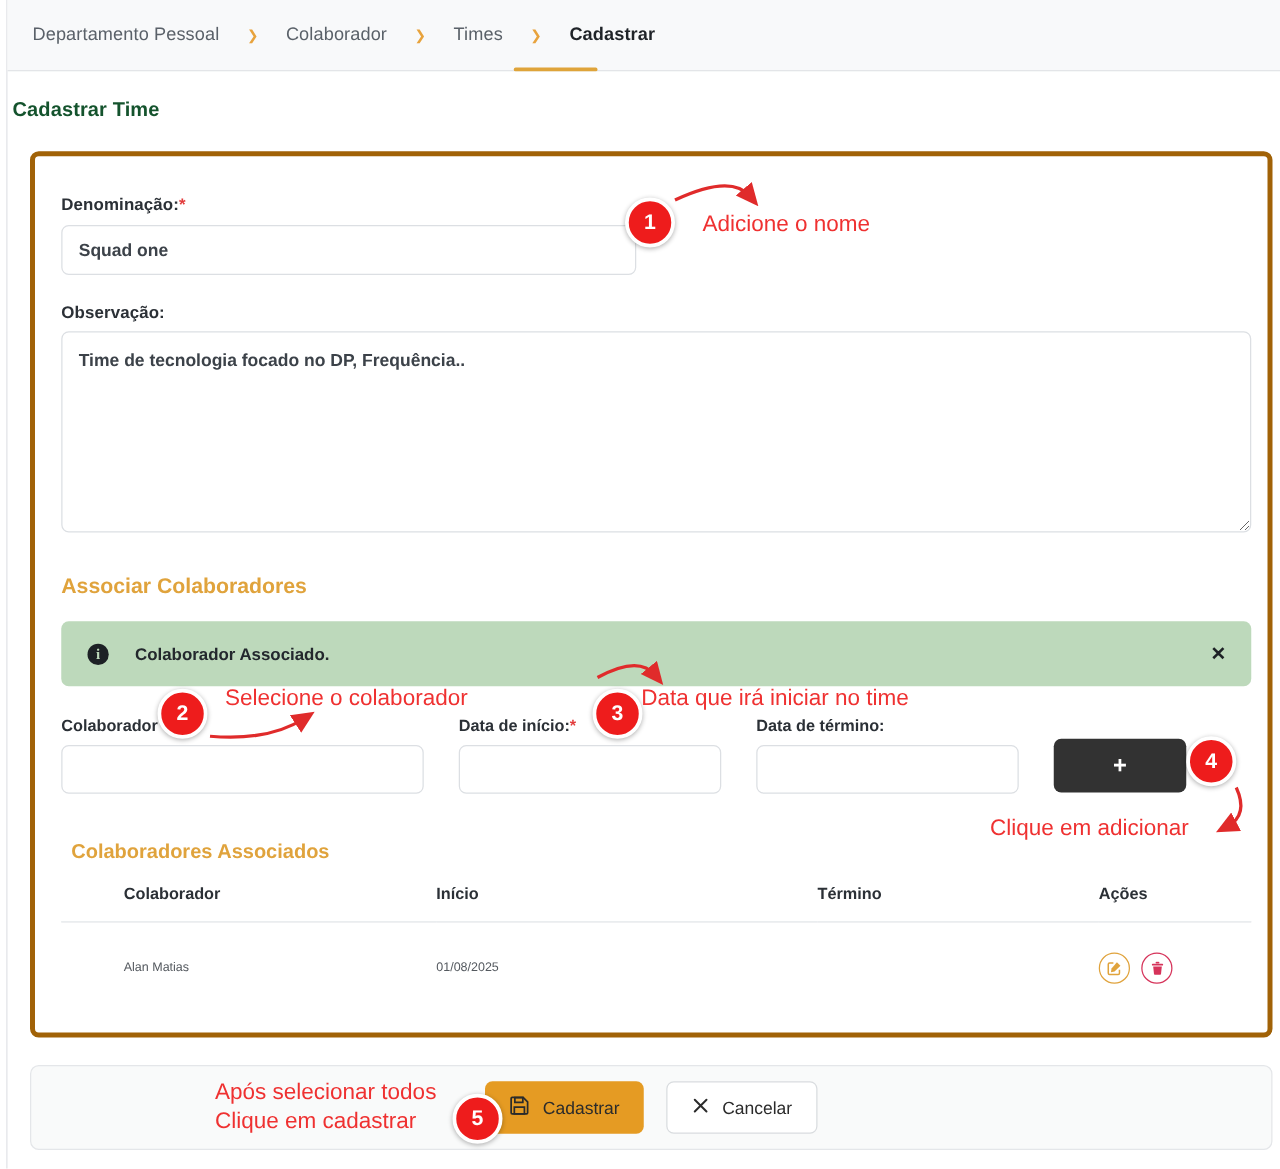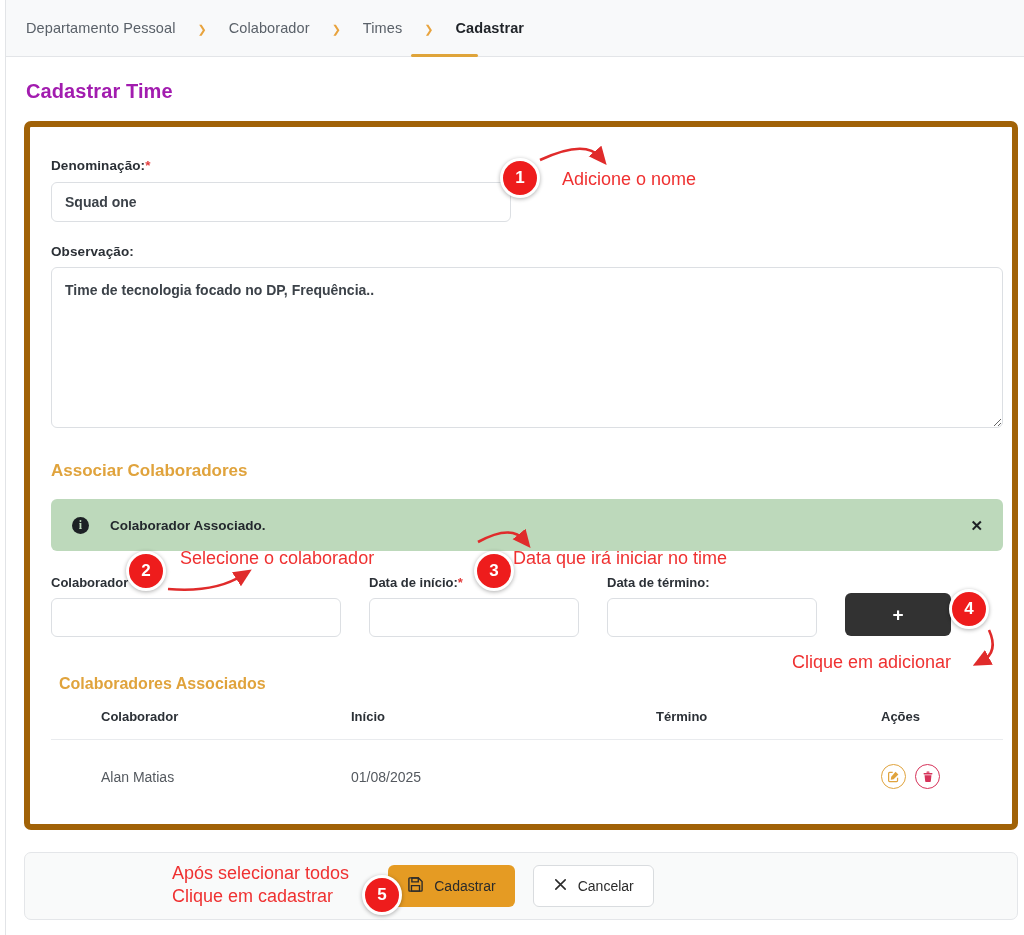--- a/index.html
+++ b/index.html
@@ -37,30 +37,30 @@
     color: #e8a33d; font-size: 11px; line-height: 1;
     transform: translateY(1px);
   }
   #tab-underline {
     position: absolute; left: 405px; bottom: -1px;
     width: 67px; height: 3px; background: #dfa43a; border-radius: 2px;
   }
 
   
   #page-title {
-    position: absolute; left: 26px; top: 80px;
-    font-size: 20px; font-weight: bold; color: #a21caf;
+    position: absolute; left: 10px; top: 80px;
+    font-size: 16px; font-weight: bold; color: #14532d;
     letter-spacing: .1px;
   }
 
   
   #main-card {
     position: absolute; left: 24px; top: 121px;
     width: 994px; height: 709px;
-    border: 6px solid #a16207; border-radius: 7px;
+    border: 4px solid #a16207; border-radius: 7px;
     background: #fff;
   }
 
   .field-label {
     font-size: 13.5px; font-weight: bold; color: #2b3036;
     letter-spacing: .1px;
   }
   .req { color: #e23b3b; font-weight: bold; }
 
   .txt-input {
@@ -139,21 +139,21 @@
   #assoc-table {
     position: absolute; left: 21px; top: 582px;
     width: 952px; border-collapse: collapse;
     table-layout: fixed;
   }
   #assoc-table th {
     text-align: left; font-size: 13px; font-weight: bold; color: #2b3036;
     padding: 0 0 15px 0; border-bottom: 1px solid #e9ebee;
   }
   #assoc-table td {
-    font-size: 14px; color: #54595f; padding: 24px 0 0 0;
+    font-size: 10px; color: #54595f; padding: 24px 0 0 0;
     vertical-align: middle;
   }
   #assoc-table th:nth-child(1), #assoc-table td:nth-child(1) { padding-left: 50px; width: 300px; }
   #assoc-table th:nth-child(2), #assoc-table td:nth-child(2) { width: 305px; }
   #assoc-table th:nth-child(3), #assoc-table td:nth-child(3) { width: 225px; }
   #assoc-table th:nth-child(4), #assoc-table td:nth-child(4) { width: 122px; }
 
   .action-icons { display: flex; gap: 9px; align-items: center; }
   .icon-btn {
     width: 25px; height: 25px; border-radius: 50%;

